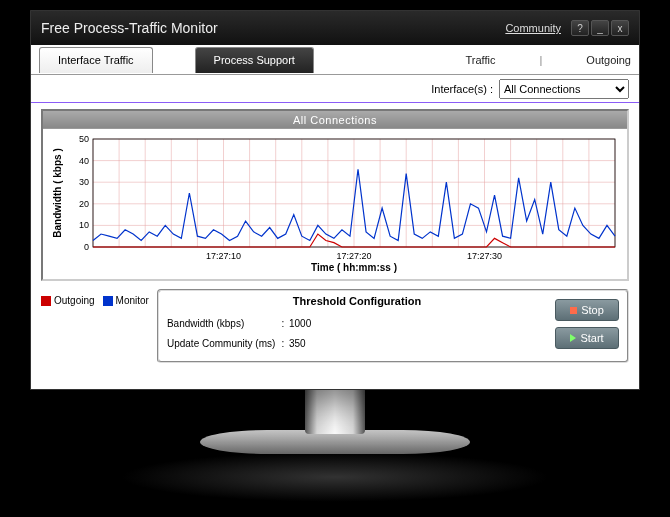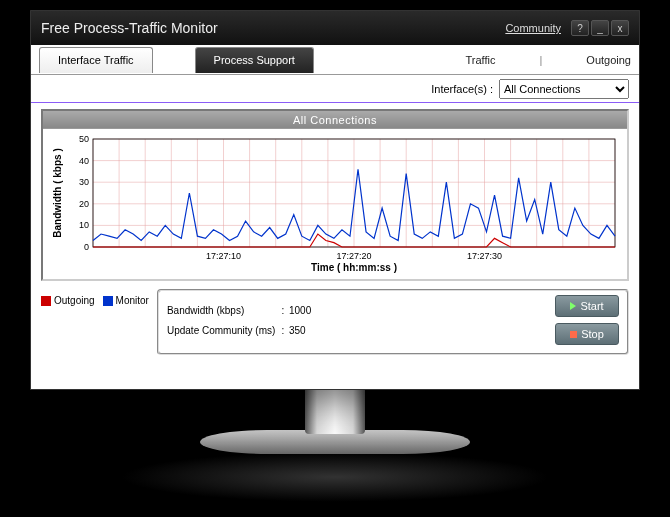--- a/index.html
+++ b/index.html
@@ -129,38 +129,39 @@
     </div>
 
     <div class="bottom">
       <div class="legend">
         <span><span class="legbox" id="leg-out" style="background: rgb(204, 0, 0);"></span><span>Outgoing</span></span>
         <span><span class="legbox" id="leg-in" style="background: rgb(0, 51, 204);"></span><span>Monitor</span></span>
       </div>
 
       <div class="threshold">
         <div class="threshold-inner">
+          <h4>Threshold Configuration</h4>
           <div class="frow">
             <span class="lbl">Bandwidth (kbps)</span>
             <span class="colon">:</span>
             <span class="val">1000</span>
           </div>
           <div class="frow">
             <span class="lbl">Update Community (ms)</span>
             <span class="colon">:</span>
             <span class="val">350</span>
           </div>
         </div>
         <div class="btns">
           <div class="gbtn">
+            <span class="sq-stop"></span>
+            <span>Stop</span>
+          </div>
+          <div class="gbtn">
             <span class="tri-play"></span>
             <span>Start</span>
-          </div>
-          <div class="gbtn">
-            <span class="sq-stop"></span>
-            <span>Stop</span>
           </div>
         </div>
       </div>
     </div>
 
   </div>
 </div>
 
 </body></html>

